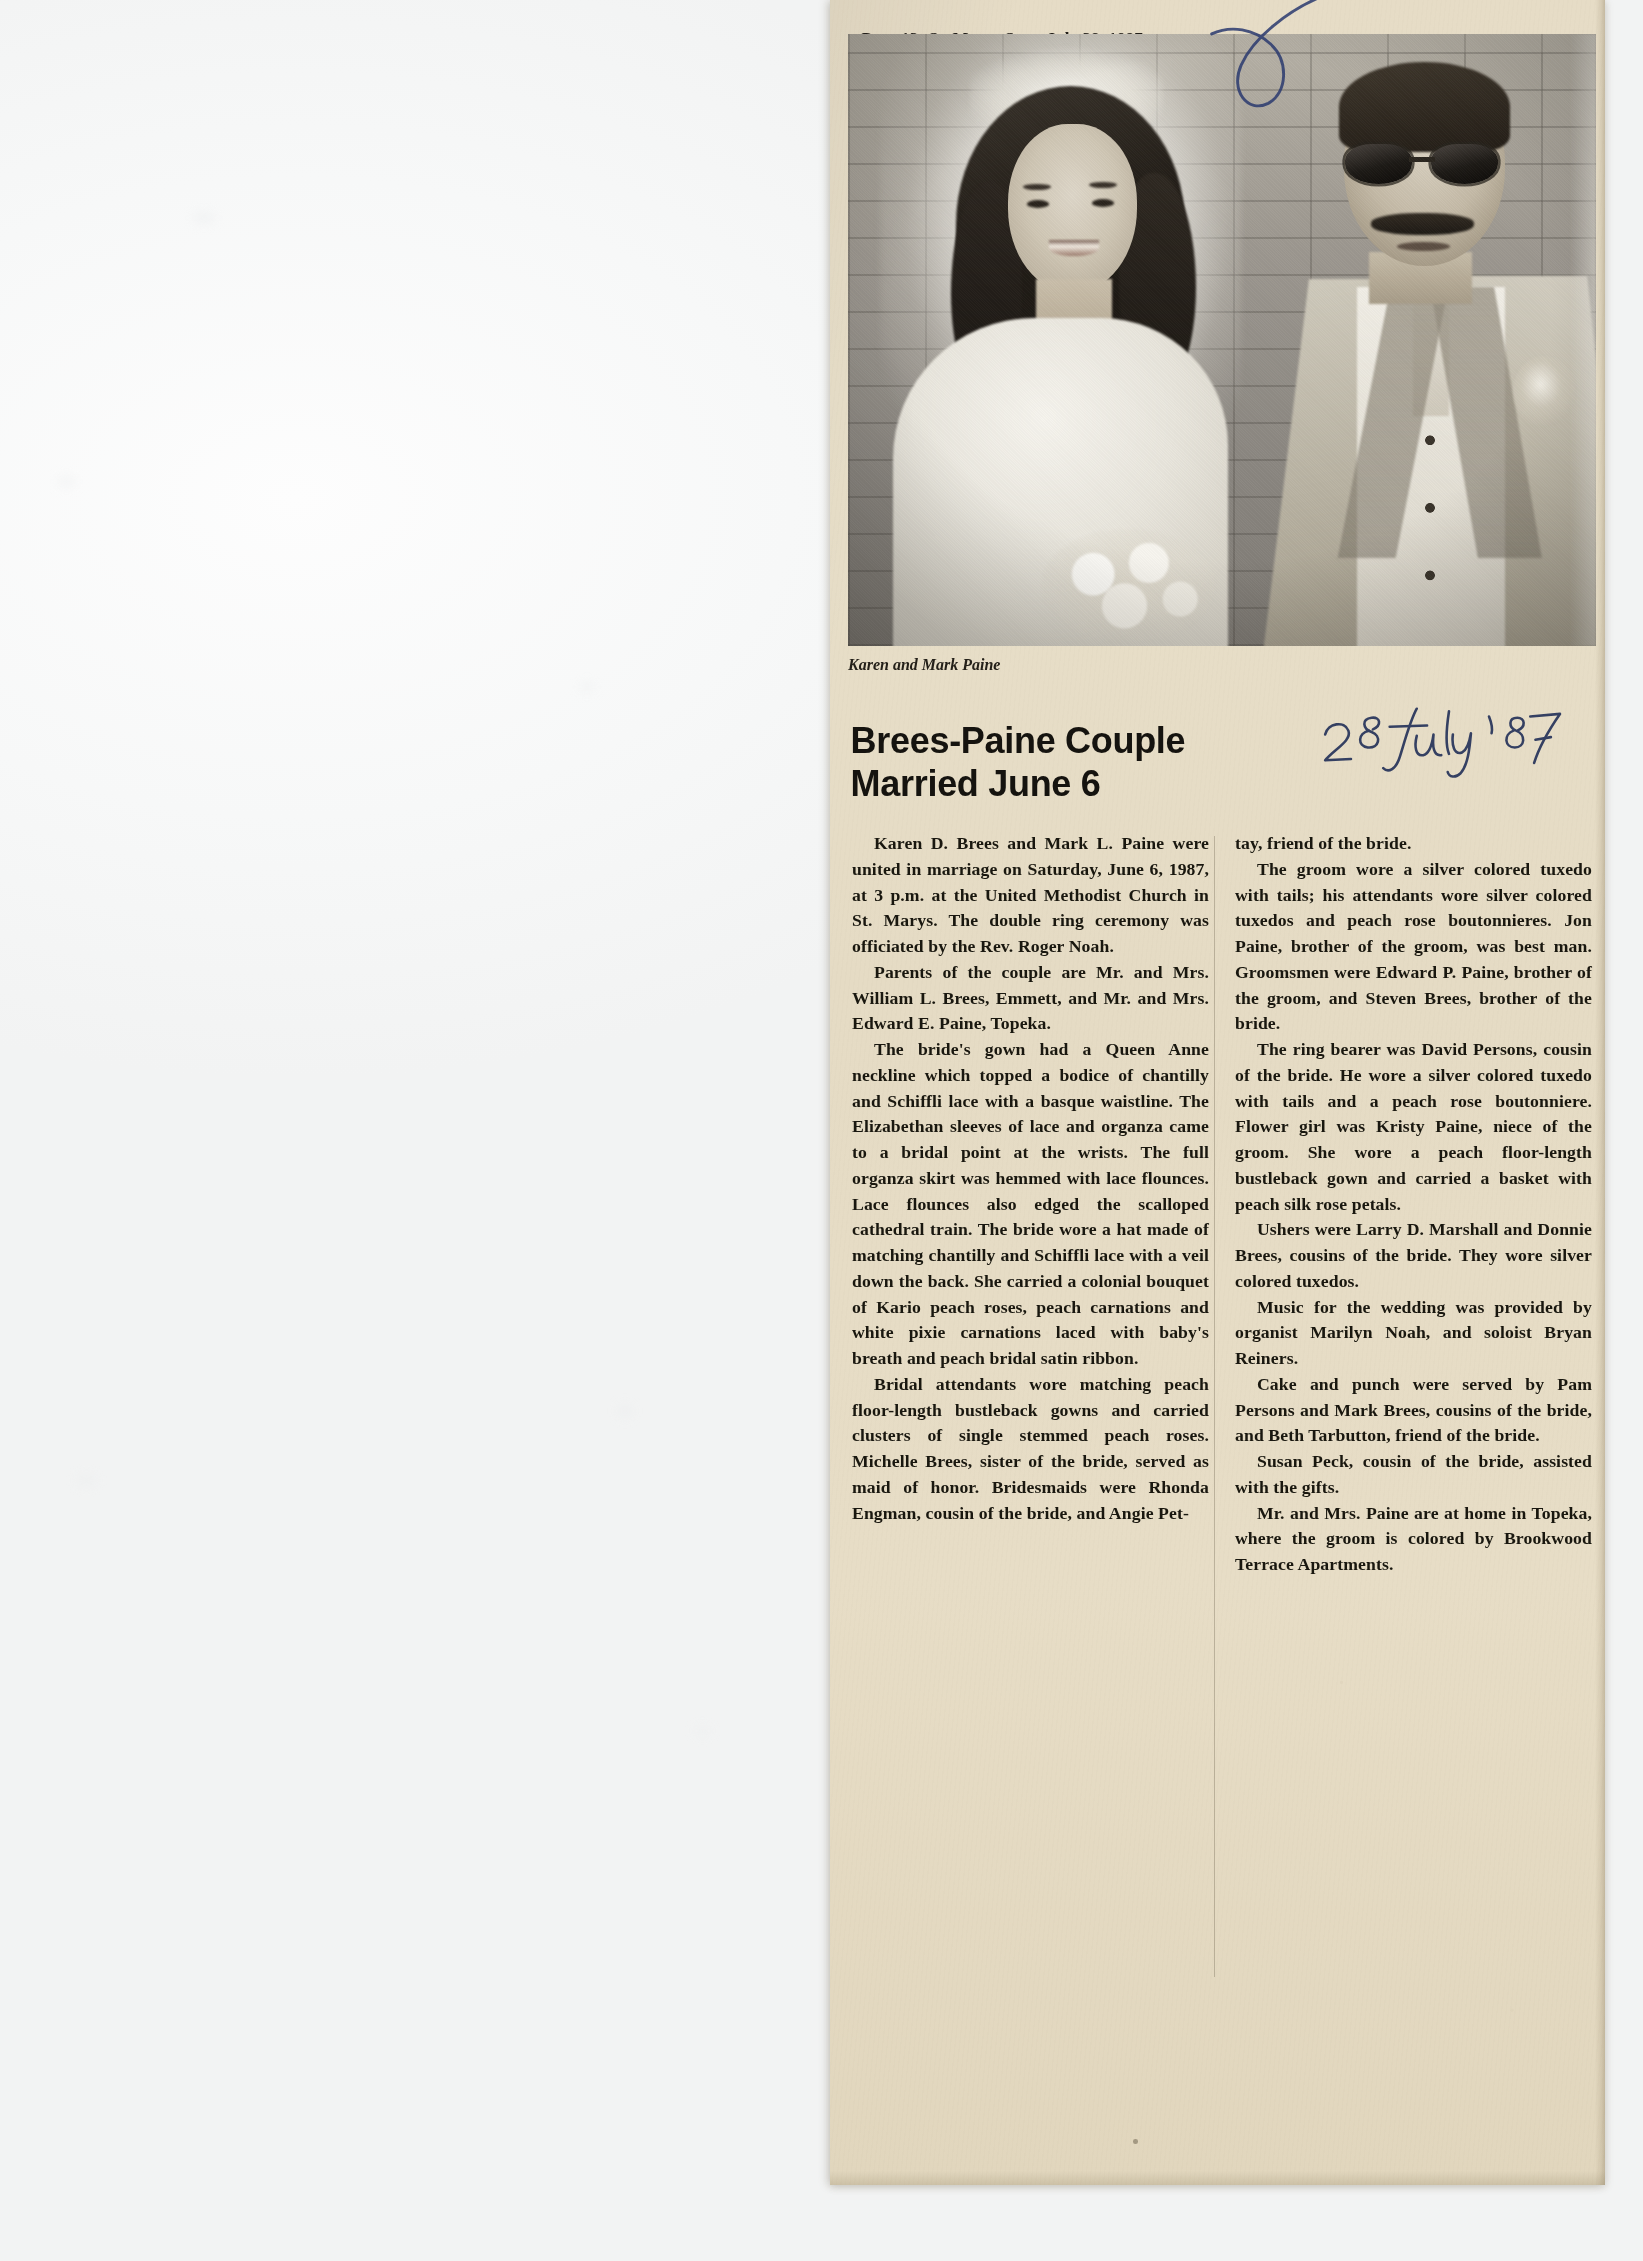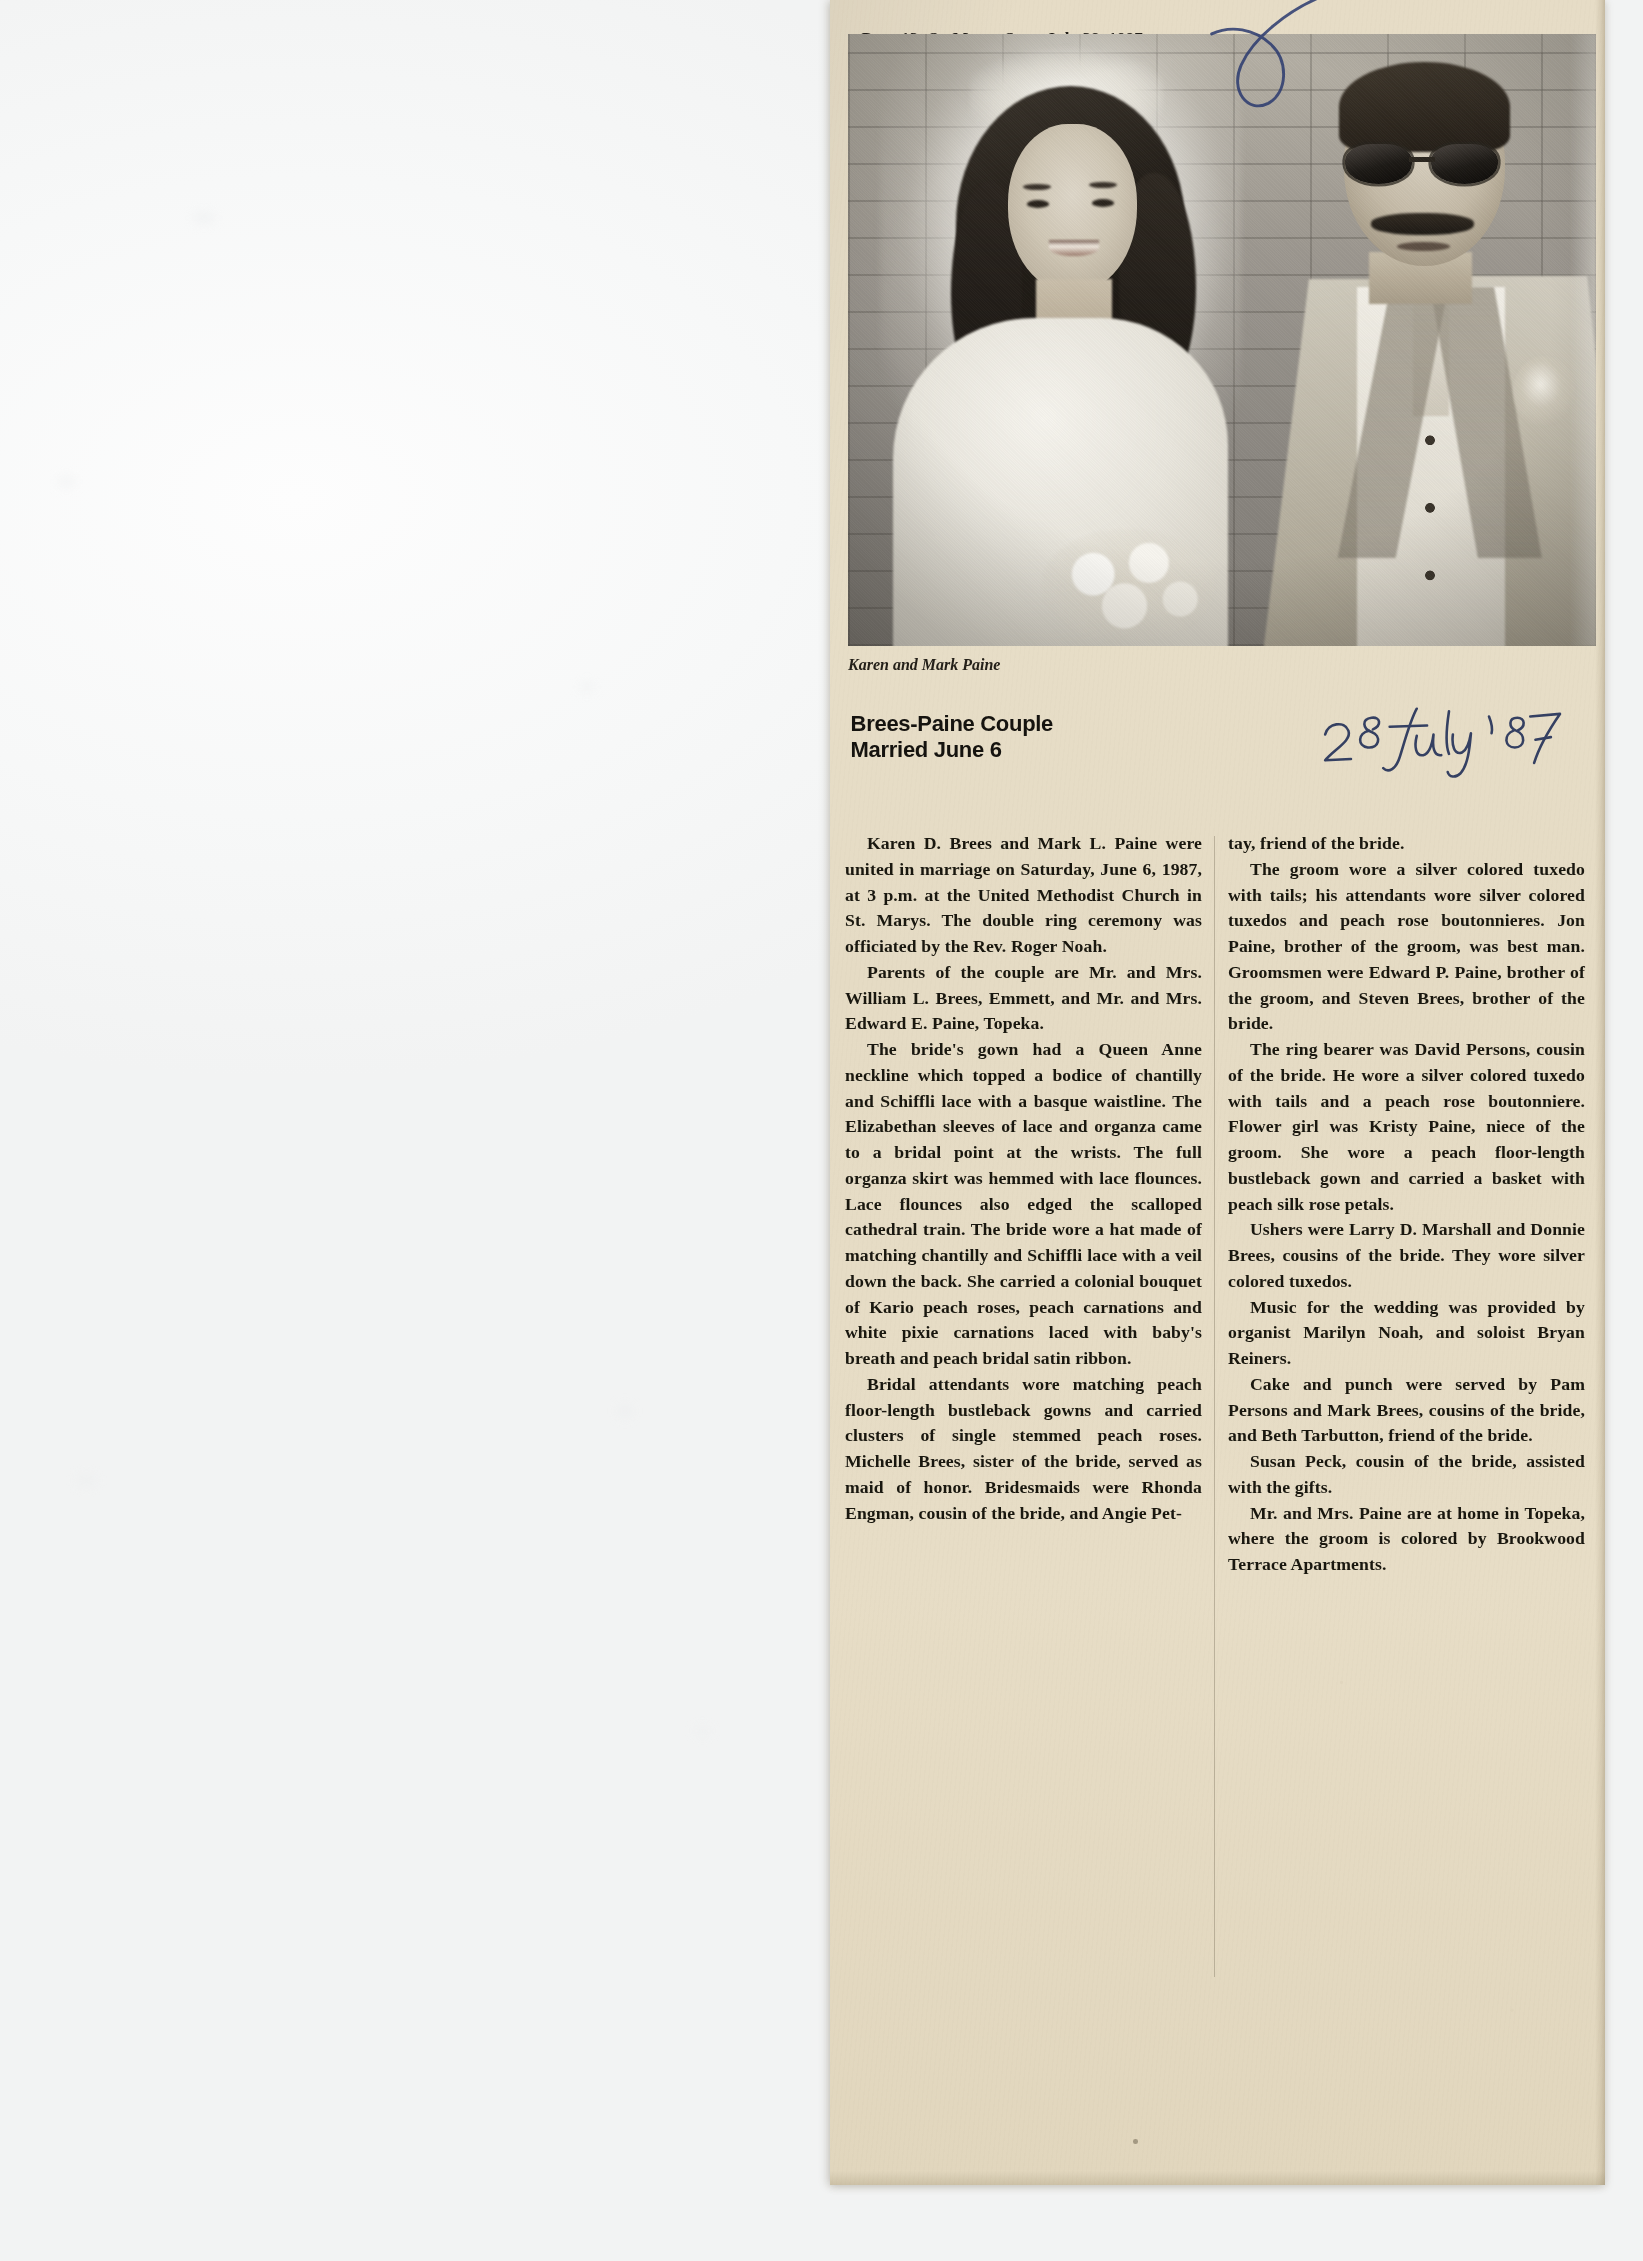--- a/index.html
+++ b/index.html
@@ -320,21 +320,21 @@
   }
 
   
   #headline {
     position: absolute;
     left: 20.6px;
     top: 696px;
     width: 477px;
     font-family: "Liberation Sans", sans-serif;
     font-weight: 700;
-    font-size: 22px;
+    font-size: 36px;
     line-height: 1.18;
     color: #15130f;
     letter-spacing: -0.3px;
   }
 
   
   #handwriting {
     position: absolute;
     left: 490px;
     top: 697px;
@@ -350,21 +350,21 @@
     top: -6.4px;
     width: 168px;
     height: 148px;
     pointer-events: none;
     z-index: 6;
   }
 
   
   #columns {
     position: absolute;
-    left: 15px;
+    left: 22px;
     top: 831px;
     width: 740px;
     display: flex;
     gap: 26px;
   }
   .col {
     width: 359px;
     font-family: "Liberation Serif", serif;
     font-size: 17.7px;
     line-height: 1.455;

